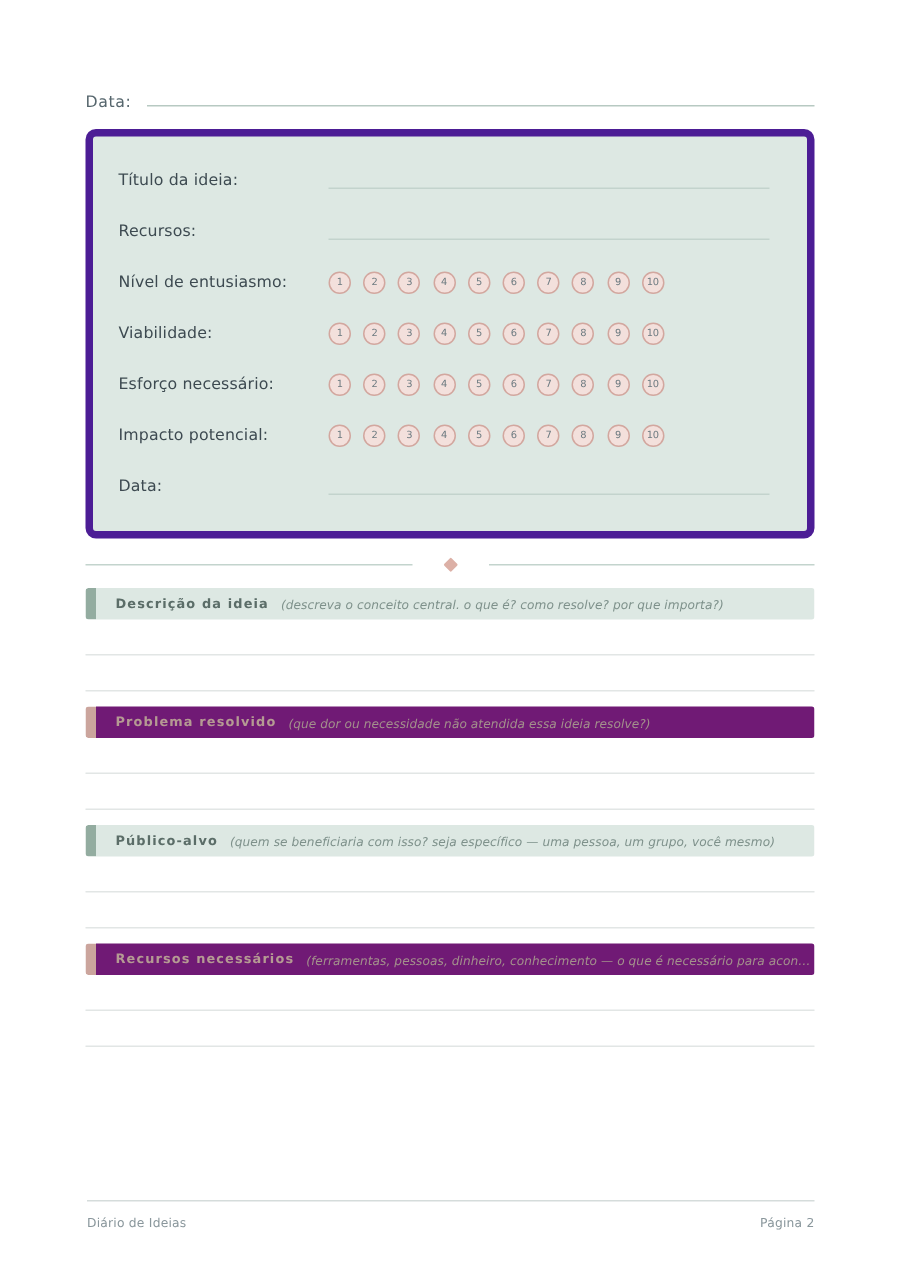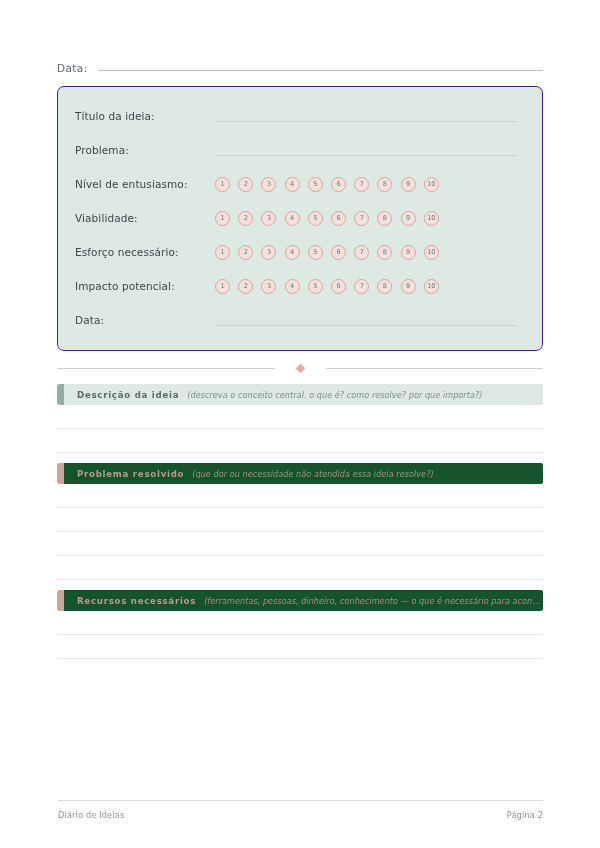--- a/index.html
+++ b/index.html
@@ -44,21 +44,21 @@
   .data-line {
     flex: 1;
     height: 1px;
     background: #b7c9c2;
     margin-bottom: 3px;
   }
 
   
   .idea-card {
     background: #dde8e3;
-    border: 1px solid #4c1d95;
+    border: 5px solid #4c1d95;
     border-radius: 7px;
     padding: 12px 17px 13px 17px;
     box-sizing: border-box;
   }
   .card-row {
     display: flex;
     align-items: center;
     height: 34px;
   }
   .card-label {
@@ -164,21 +164,21 @@
     text-overflow: ellipsis;
     white-space: nowrap;
   }
 
   .sec-green .sec-bar { background: #93aca0; }
   .sec-green .sec-body { background: #dde8e3; }
   .sec-green .sec-title { color: #5b6d68; }
   .sec-green .sec-hint { color: #7e918b; }
 
   .sec-rose .sec-bar { background: #cba59d; }
-  .sec-rose .sec-body { background: #14532d; }
+  .sec-rose .sec-body { background: #701a75; }
   .sec-rose .sec-title { color: #b59a93; }
   .sec-rose .sec-hint { color: #a3918c; }
 
   .write-lines { padding-top: 0; }
   .wline {
     height: 1px;
     background: #e2e6e5;
     margin-top: 23px;
   }
 
@@ -214,21 +214,21 @@
   </div>
 
   <div class="idea-card">
 
     <div class="card-row">
       <span class="card-label">Título da ideia:</span>
       <span class="card-fill-line"></span>
     </div>
 
     <div class="card-row">
-      <span class="card-label">Problema:</span>
+      <span class="card-label">Recursos:</span>
       <span class="card-fill-line"></span>
     </div>
 
     <div class="card-row">
       <span class="card-label">Nível de entusiasmo:</span>
       <span class="scale">
         <span class="dot">1</span>
         <span class="dot">2</span>
         <span class="dot">3</span>
         <span class="dot">4</span>
@@ -326,20 +326,27 @@
         <span class="sec-hint">(que dor ou necessidade não atendida essa ideia resolve?)</span>
       </span>
     </div>
     <div class="write-lines">
       <div class="wline"></div>
       <div class="wline"></div>
     </div>
   </div>
 
   <div class="section sec-green">
+    <div class="sec-header">
+      <span class="sec-bar"></span>
+      <span class="sec-body">
+        <span class="sec-title">Público-alvo</span>
+        <span class="sec-hint">(quem se beneficiaria com isso? seja específico — uma pessoa, um grupo, você mesmo)</span>
+      </span>
+    </div>
     <div class="write-lines">
       <div class="wline"></div>
       <div class="wline"></div>
     </div>
   </div>
 
   <div class="section sec-rose">
     <div class="sec-header">
       <span class="sec-bar"></span>
       <span class="sec-body">

